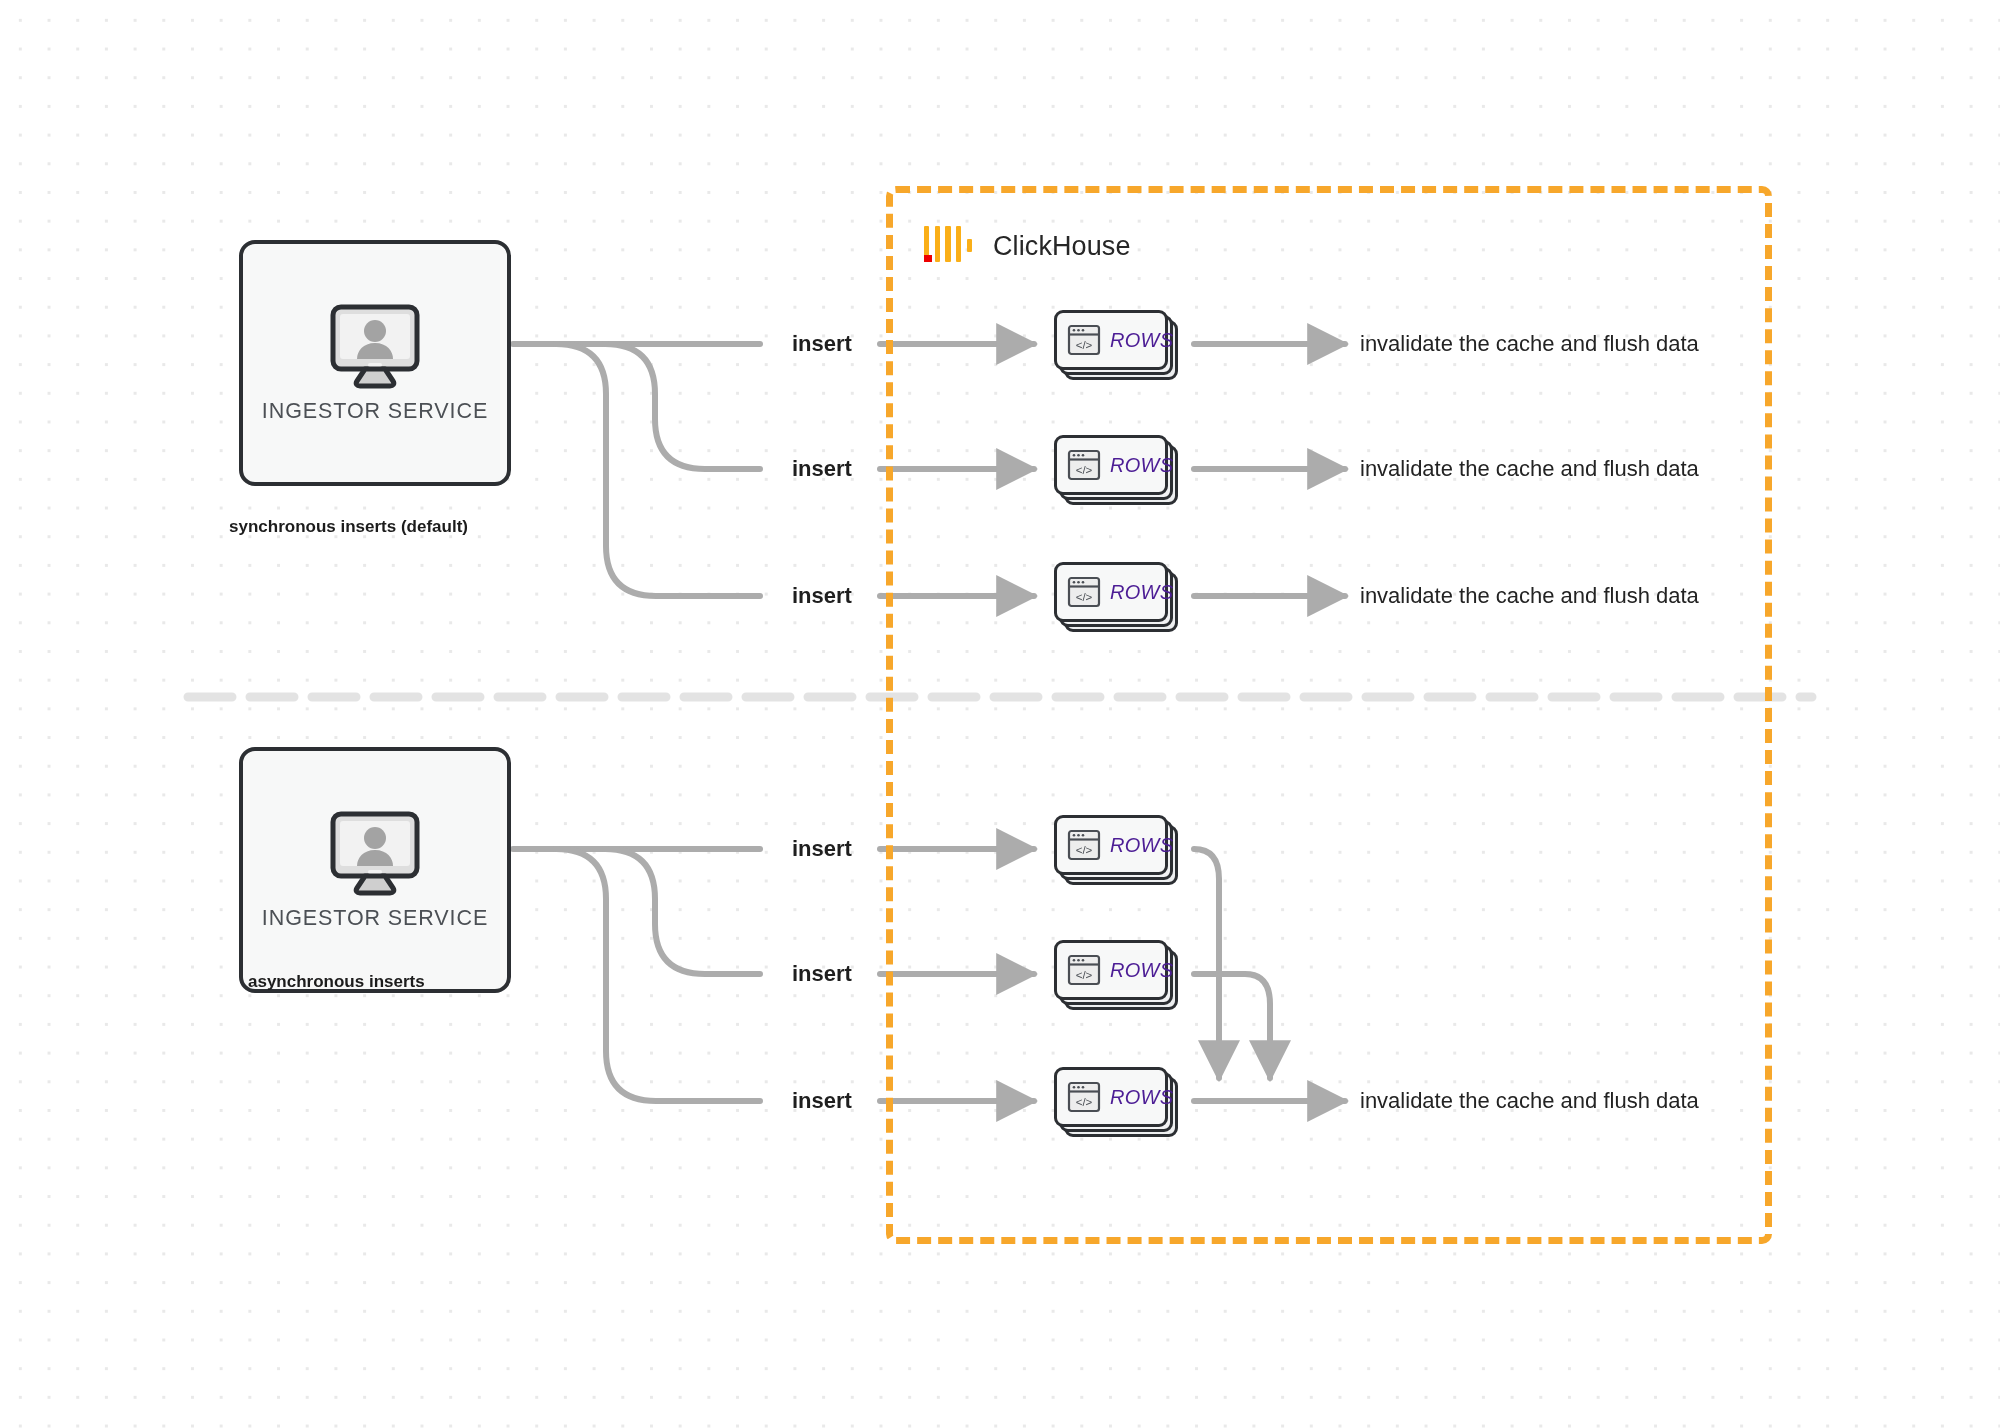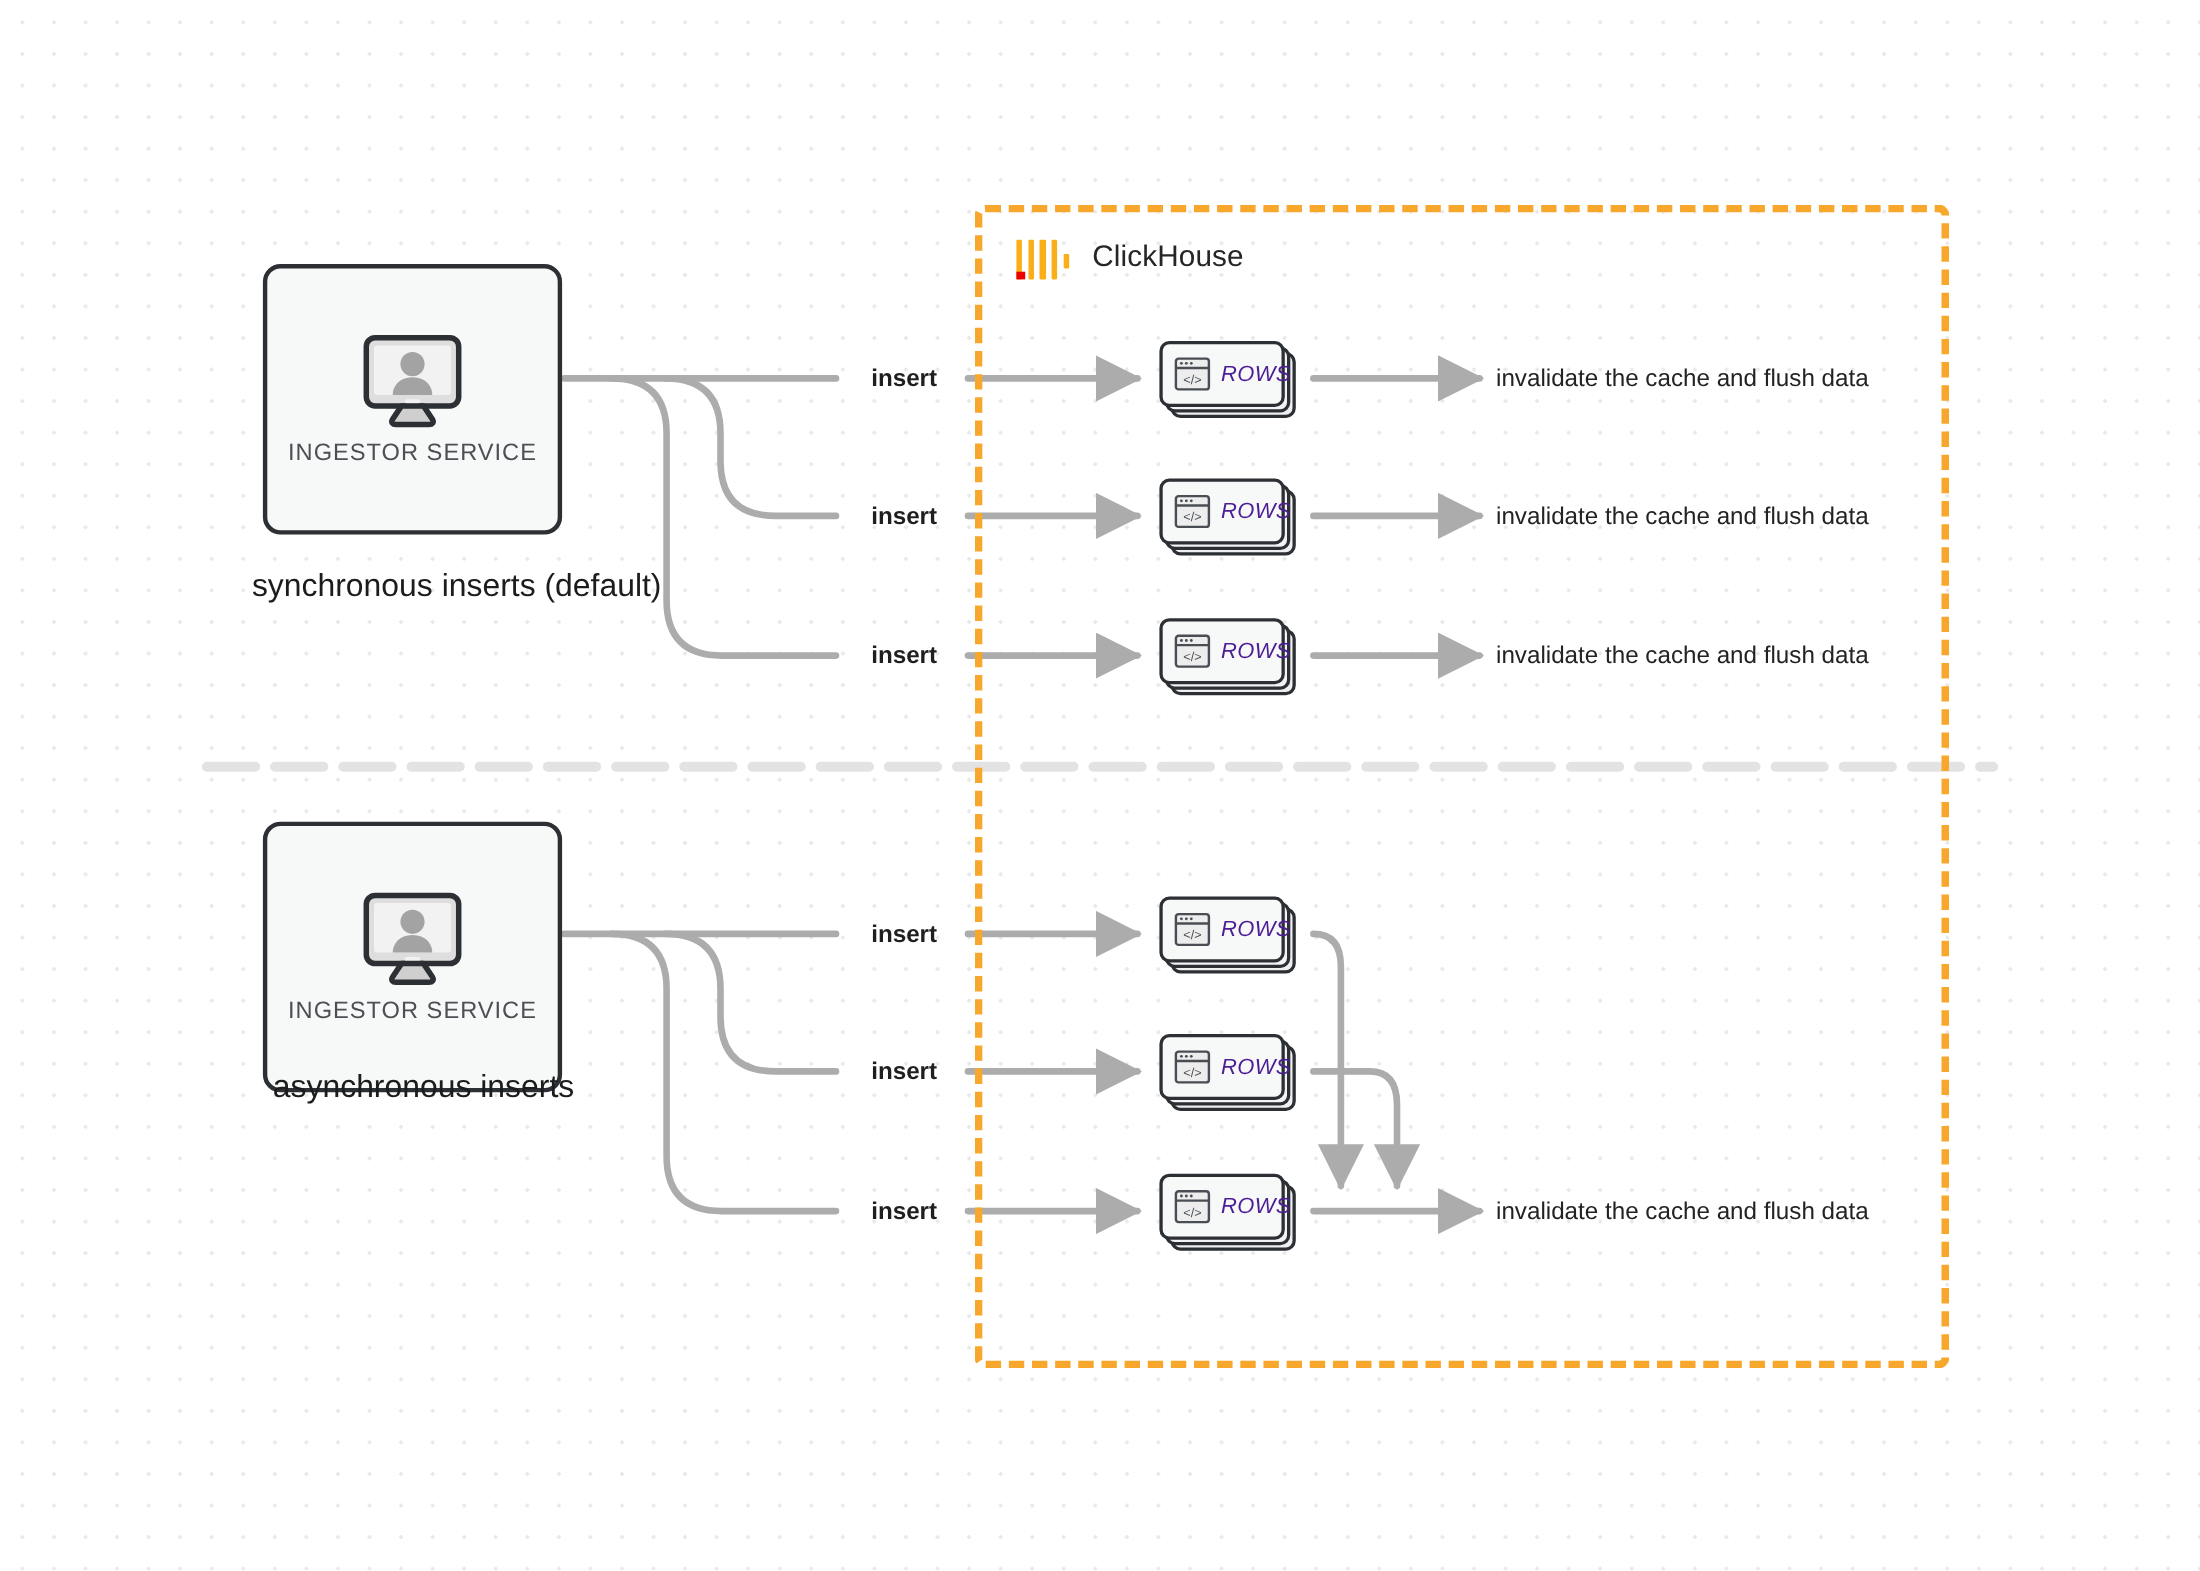--- a/index.html
+++ b/index.html
@@ -39,21 +39,21 @@
     border-radius: 10px;
     box-sizing: border-box;
   }
 
   
   .ch-brand {
     position: absolute;
     left: 924px;
     top: 218px;
     display: flex;
-    align-items: flex-start;
+    align-items: flex-end;
     gap: 21px;
     height: 44px;
   }
   .ch-logo {
     position: relative;
     width: 48px;
     height: 36px;
     display: flex;
     align-items: flex-start;
     gap: 5.5px;
@@ -111,22 +111,22 @@
   .service-label {
     font-size: 21.5px;
     color: #4C5055;
     letter-spacing: 0.9px;
     white-space: nowrap;
   }
 
   
   .section-caption {
     position: absolute;
-    font-size: 29px;
-    font-weight: normal;
+    font-size: 17px;
+    font-weight: bold;
     color: #1c1c1c;
     white-space: nowrap;
   }
   .section-caption.sync  { left: 229px; top: 517px; }
   .section-caption.async { left: 248px; top: 972px; }
 
   
   .rows-card {
     position: absolute;
     width: 124px;

